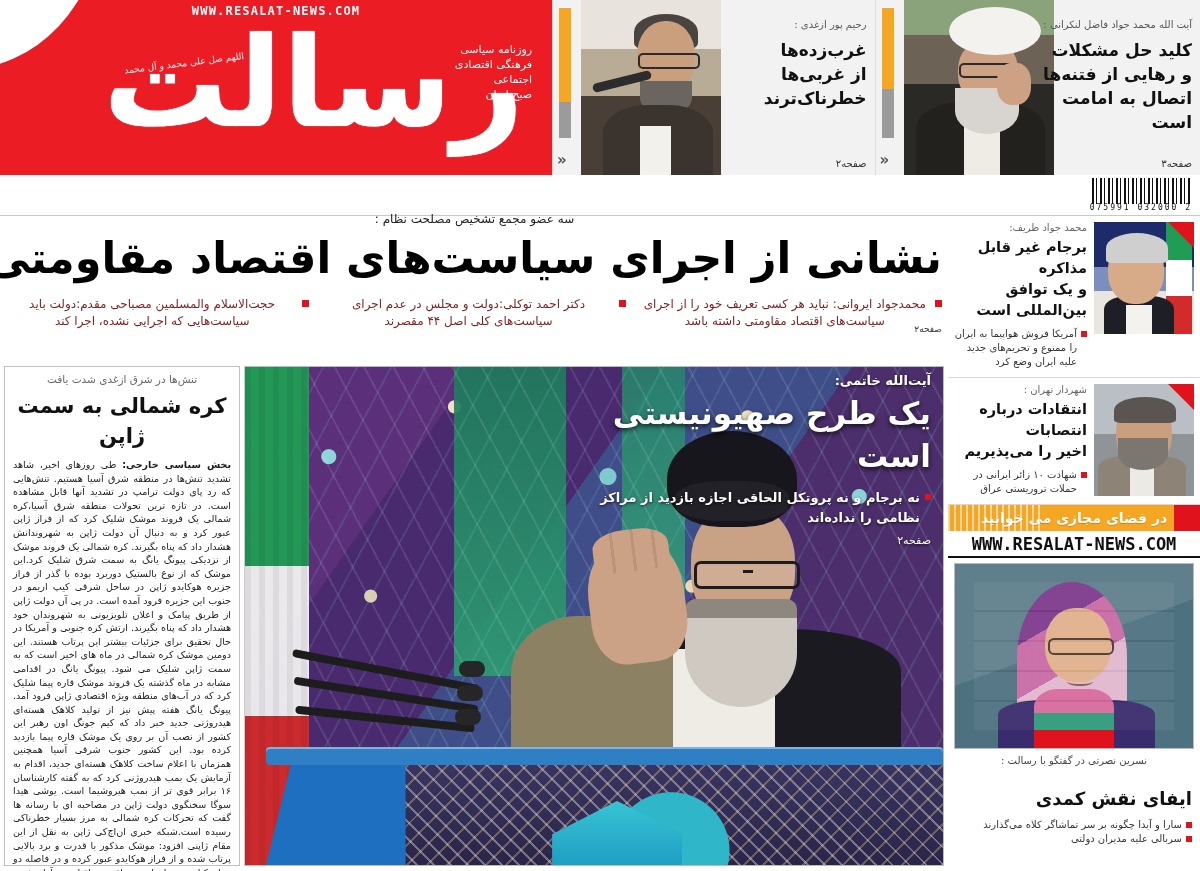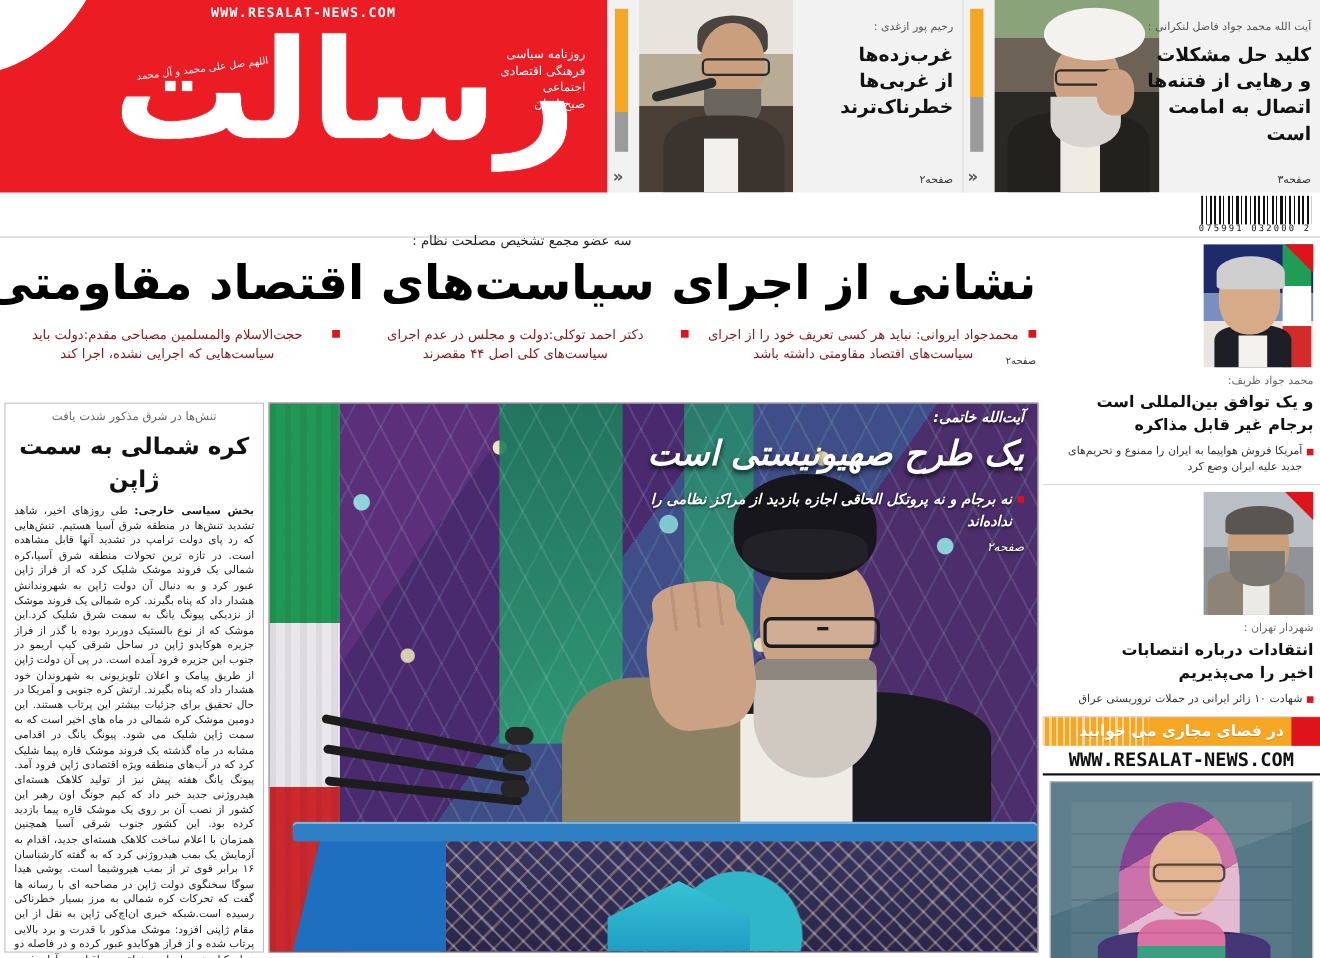--- a/index.html
+++ b/index.html
@@ -93,21 +93,21 @@
   .lead-kicker{font-size:12px;color:#222;margin-bottom:4px;}
   .lead-title{font-size:43px;font-weight:bold;color:#000;line-height:56px;letter-spacing:-1px;white-space:nowrap;}
   .lead-bullets{display:flex;flex-direction:row;justify-content:space-between;margin-top:10px;gap:14px;}
   .lb{flex:1;font-size:12px;line-height:17px;color:#7f1d1d;text-align:center;direction:rtl;position:relative;padding-right:12px;}
   .lb::before{content:"";position:absolute;right:0;top:4px;width:7px;height:7px;background:#e0121c;}
   .lead-pg{position:absolute;right:0;top:112px;font-size:9px;color:#333;}
 
   
   .sidebar{position:absolute;right:0;top:216px;width:252px;height:655px;}
   .side-item{position:relative;border-bottom:1px solid #d8d8d8;padding:6px 6px 8px 6px;box-sizing:border-box;}
-  .si-row{display:flex;flex-direction:column;gap:7px;}
+  .si-row{display:flex;flex-direction:row;gap:7px;}
   .si-photo{position:relative;width:100px;height:112px;overflow:hidden;flex:0 0 auto;}
   .si-badge{position:absolute;right:0;top:0;width:0;height:0;border-top:26px solid #e0121c;border-left:26px solid transparent;z-index:3;}
   .si-txt{flex:1;text-align:right;direction:rtl;}
   .si-kicker{font-size:10px;color:#666;margin-bottom:4px;}
   .si-head{font-size:14.5px;font-weight:bold;color:#111;line-height:21px;}
   .si-subs{margin-top:6px;}
   .si-sub{font-size:10px;color:#333;line-height:14px;position:relative;padding-right:10px;}
   .si-sub::before{content:"";position:absolute;right:0;top:4px;width:6px;height:6px;background:#e0121c;}
 
   .zarif{background:linear-gradient(180deg,#1d2b6b 0 40%,#7a8fbf 40% 62%,#e9e6e0 62% 100%);}
@@ -150,21 +150,21 @@
 
   .bottom-txt{padding:6px 8px 0 8px;text-align:center;direction:rtl;}
   .bt-kicker{font-size:10px;color:#444;margin-bottom:20px;}
   .bt-head{font-size:18px;font-weight:bold;color:#111;line-height:26px;text-align:right;}
   .bt-subs{margin-top:6px;text-align:right;}
   .bt-sub{font-size:10px;color:#333;line-height:14px;position:relative;padding-right:10px;}
   .bt-sub::before{content:"";position:absolute;right:0;top:4px;width:6px;height:6px;background:#e0121c;}
 
   
   .center{position:absolute;right:256px;top:366px;width:700px;height:500px;overflow:hidden;
-    border:1px solid #bbb;box-sizing:border-box;background:#4b2e6b;font-style:italic;}
+    border:1px solid #bbb;box-sizing:border-box;background:#4b2e6b;}
   .tile-bg{position:absolute;inset:0;
     background:
       radial-gradient(circle at 12% 18%,#8fd4d8 0 7px,transparent 8px),
       radial-gradient(circle at 30% 8%,#f0e2c0 0 6px,transparent 7px),
       radial-gradient(circle at 52% 22%,#7fc8cf 0 8px,transparent 9px),
       radial-gradient(circle at 72% 10%,#efe0bd 0 6px,transparent 7px),
       radial-gradient(circle at 88% 26%,#8ad2d6 0 7px,transparent 8px),
       radial-gradient(circle at 18% 46%,#d9cdb0 0 6px,transparent 7px),
       radial-gradient(circle at 40% 58%,#79c3cc 0 9px,transparent 10px),
       radial-gradient(circle at 64% 44%,#e7d8b6 0 6px,transparent 7px),
@@ -338,22 +338,22 @@
           <div class="portrait zarif">
             <div class="flag"></div>
               <div class="zb"></div>
               <div class="zs"></div>
             <div class="zh"></div>
               <div class="zhair"></div>
           </div>
         </div>
         <div class="si-txt">
           <div class="si-kicker">محمد جواد ظریف:</div>
+          <div class="si-head">برجام غیر قابل مذاکره</div>
           <div class="si-head">و یک توافق بین‌المللی است</div>
-          <div class="si-head">برجام غیر قابل مذاکره</div>
           <div class="si-subs">
             <div class="si-sub">آمریکا فروش هواپیما به ایران را ممنوع و تحریم‌های جدید علیه ایران وضع کرد</div>
           </div>
         </div>
       </div>
     </div>
 
     <div class="side-item">
       <div class="si-row">
         <div class="si-photo">
@@ -450,21 +450,21 @@
       <div class="ov-subs">
         <div class="ov-sub">نه برجام و نه پروتکل الحاقی اجازه بازدید از مراکز نظامی را نداده‌اند</div>
       </div>
       <div class="ov-pg">صفحه۲</div>
     </div>
   </div>
 
   <div class="divider-v"></div>
 
   <div class="rcol">
-    <div class="rc-kicker">تنش‌ها در شرق مذکور شدت یافت</div>
+    <div class="rc-kicker">تنش‌ها در شرق ازغدی شدت یافت</div>
     <div class="rc-head">کره شمالی به سمت ژاپن</div>
     <div class="rc-body">
       <b>بخش سیاسی خارجی:</b>
       <span>طی روزهای اخیر، شاهد تشدید تنش‌ها در منطقه شرق آسیا هستیم. تنش‌هایی که رد پای دولت ترامپ در تشدید آنها قابل مشاهده است. در تازه ترین تحولات منطقه شرق آسیا،کره شمالی یک فروند موشک شلیک کرد که از فراز ژاپن عبور کرد و به دنبال آن دولت ژاپن به شهروندانش هشدار داد که پناه بگیرند. کره شمالی یک فروند موشک از نزدیکی پیونگ یانگ به سمت شرق شلیک کرد.این موشک که از نوع بالستیک دوربرد بوده با گذر از فراز جزیره هوکایدو ژاپن در ساحل شرقی کیپ اریمو در جنوب این جزیره فرود آمده است. در پی آن دولت ژاپن از طریق پیامک و اعلان تلویزیونی به شهروندان خود هشدار داد که پناه بگیرند. ارتش کره جنوبی و آمریکا در حال تحقیق برای جزئیات بیشتر این پرتاب هستند. این دومین موشک کره شمالی در ماه های اخیر است که به سمت ژاپن شلیک می شود. پیونگ یانگ در اقدامی مشابه در ماه گذشته یک فروند موشک قاره پیما شلیک کرد که در آب‌های منطقه ویژه اقتصادی ژاپن فرود آمد. پیونگ یانگ هفته پیش نیز از تولید کلاهک هسته‌ای هیدروژنی جدید خبر داد که کیم جونگ اون رهبر این کشور از نصب آن بر روی یک موشک قاره پیما بازدید کرده بود. این کشور جنوب شرقی آسیا همچنین همزمان با اعلام ساخت کلاهک هسته‌ای جدید، اقدام به آزمایش یک بمب هیدروژنی کرد که به گفته کارشناسان ۱۶ برابر قوی تر از بمب هیروشیما است. یوشی هیدا سوگا سخنگوی دولت ژاپن در مصاحبه ای با رسانه ها گفت که تحرکات کره شمالی به مرز بسیار خطرناکی رسیده است.شبکه خبری ان‌اچ‌کی ژاپن به نقل از این مقام ژاپنی افزود: موشک مذکور با قدرت و برد بالایی پرتاب شده و از فراز هوکایدو عبور کرده و در فاصله دو هزار کیلومتری از این منطقه در اقیانوس آرام فرود آمده است.</span>
     </div>
 
   </div>
 
 </div>
 

